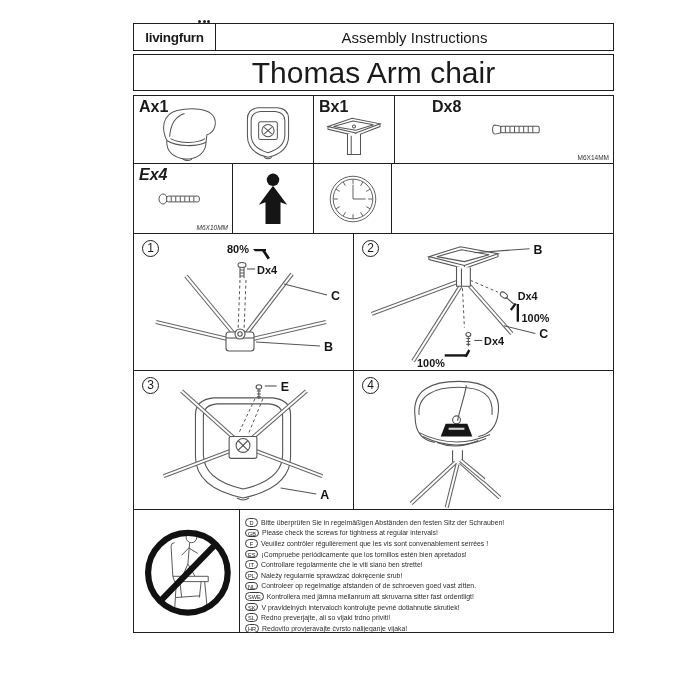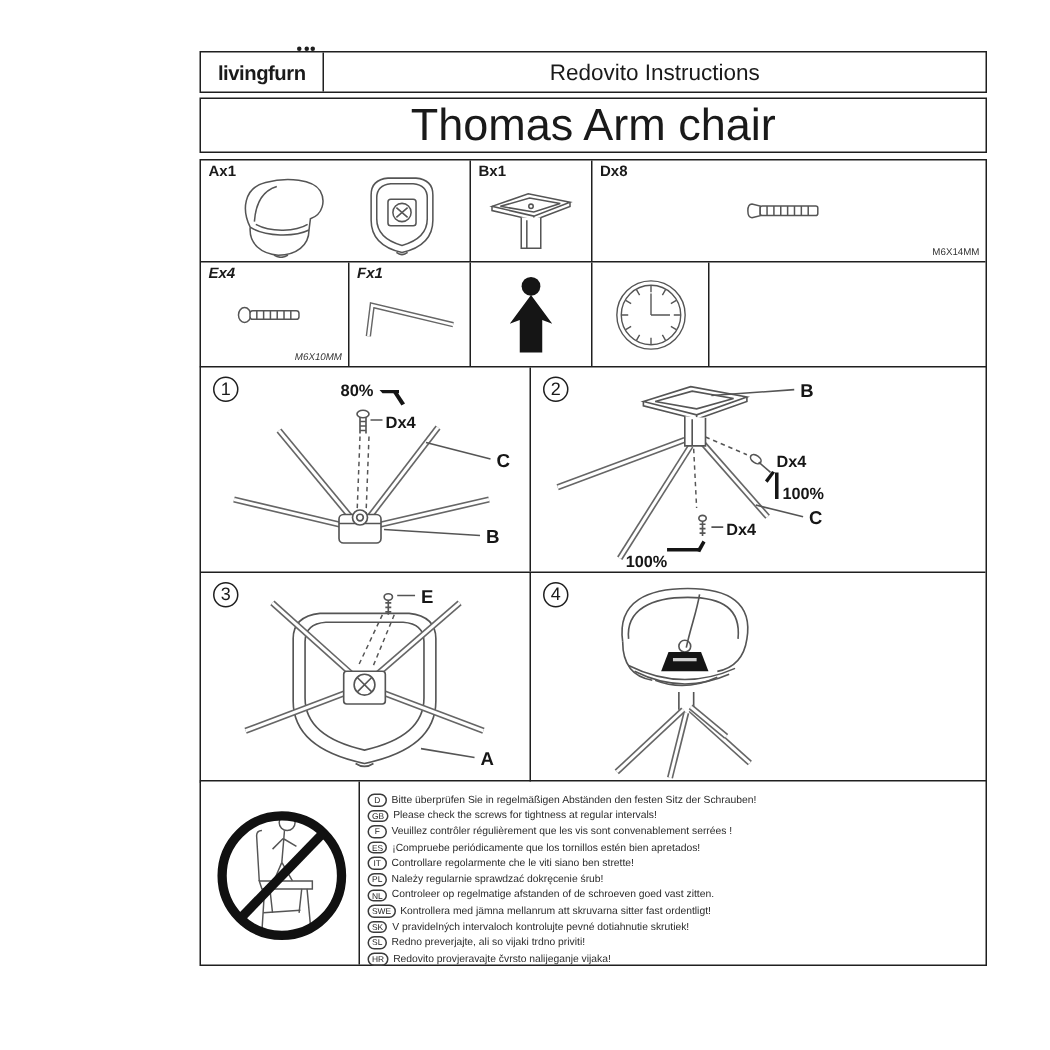--- a/index.html
+++ b/index.html
@@ -1,37 +1,37 @@
 <!DOCTYPE html>
 <html><head>
 <meta charset="utf-8">
 <style>
   * { margin:0; padding:0; box-sizing:border-box; }
   body { width:700px; height:700px; background:#ffffff; font-family:"Liberation Sans", sans-serif; color:#1a1a1a; position:relative; }
-  .doc { position:absolute; left:133px; top:34px; width:525px; }
+  .doc { position:absolute; left:133px; top:23px; width:481px; }
   .bx { border:1.5px solid #1f1f1f; background:#fff; }
 
   
   .hdr { height:28px; display:flex; align-items:stretch; }
   .logo-cell { width:82px; border-right:1.5px solid #1f1f1f; display:flex; align-items:center; justify-content:center; position:relative; }
   .logo { font-size:13.5px; font-weight:bold; letter-spacing:-0.3px; position:relative; }
   .logo-dots { position:absolute; top:-4px; right:5px; display:flex; gap:1.5px; }
   .logo-dots i { width:3px; height:3px; border-radius:50%; background:#1f1f1f; display:block; }
   .hdr-title { flex:1; display:flex; align-items:center; justify-content:center; font-size:15px; }
 
   .ttl { height:37px; margin-top:3px; display:flex; align-items:center; justify-content:center; font-size:30px; }
 
   
   .pgrid { margin-top:4px; }
   .prow { display:flex; }
   .prow + .prow { border-top:1.5px solid #1f1f1f; }
   .pcell { border-right:1.5px solid #1f1f1f; position:relative; display:flex; align-items:center; justify-content:center; }
   .pcell:last-child { border-right:none; }
   .r1 { height:67px; } .r2 { height:69px;font-style:italic; }
-  .plabel { position:absolute; top:2px; left:5px; font-weight:bold; font-size:10px; }
+  .plabel { position:absolute; top:2px; left:5px; font-weight:bold; font-size:16px; }
   .psize { position:absolute; bottom:2px; right:4px; font-size:6.5px; color:#333; }
   .ax1-wrap { display:flex; align-items:center; gap:10px; padding-top:6px; }
 
   
   .sgrid { margin-top:-1.5px; }
   .srow { display:flex; }
   .srow + .srow { border-top:1.5px solid #1f1f1f; }
   .scell { border-right:1.5px solid #1f1f1f; position:relative; }
   .scell:last-child { border-right:none; }
   .sr1 { height:136px; } .sr2 { height:139px; }
@@ -62,21 +62,21 @@
 
   <div class="bx hdr">
     <div class="logo-cell">
       <span class="logo">livingfurn</span>
       <span class="logo-dots">
           <i></i>
           <i></i>
           <i></i>
         </span>
     </div>
-    <div class="hdr-title">Redovito Instructions</div>
+    <div class="hdr-title">Assembly Instructions</div>
   </div>
 
   <div class="bx ttl">Thomas Arm chair</div>
 
   <div class="bx pgrid">
     <div class="prow">
       <div class="pcell r1" style="width:180px;">
         <span class="plabel">Ax1</span>
         <div class="ax1-wrap">
           <svg width="78" height="56" viewBox="0 0 80 60">
@@ -101,46 +101,39 @@
         <span class="plabel">Bx1</span>
         <svg width="70" height="52" viewBox="0 0 72 56" style="margin-top:8px">
           <path class="thfill" d="M8,20 L34,11 L64,17 L38,27 Z"></path>
           <path class="thin" d="M14,20 L35,14 L57,18 L38,24 Z"></path>
           <path class="thin" d="M8,20 L8,23 L38,30 L38,27 M38,30 L64,20 L64,17"></path>
           <path class="thfill" d="M29,28 L29,50 L43,50 L43,28"></path>
           <path class="thin" d="M33,30 L33,50"></path>
           <circle class="thin" cx="36" cy="20" r="1.6"></circle>
         </svg>
       </div>
-      <div class="pcell r1" style="flex:1;">
+      <div class="pcell r1" style="flex:1;margin-left:32px;">
         <span class="plabel">Dx8</span>
         <svg width="64" height="20" viewBox="0 0 70 20">
           <path class="thfill" d="M8,4.5 Q5,4.5 5,9.5 Q5,14.5 8,14.5 L14,13 L14,6 Z"></path>
           <rect class="thfill" x="14" y="6" width="42" height="7" rx="1.5"></rect>
           <path class="thin" d="M19,6 L19,13 M24,6 L24,13 M29,6 L29,13 M34,6 L34,13 M39,6 L39,13 M44,6 L44,13 M49,6 L49,13"></path>
         </svg>
         <span class="psize">M6X14MM</span>
       </div>
     </div>
     <div class="prow">
       <div class="pcell r2" style="width:99px;">
         <span class="plabel">Ex4</span>
         <svg width="58" height="18" viewBox="0 0 64 18">
           <ellipse class="thfill" cx="10" cy="9" rx="4.5" ry="5.5"></ellipse>
           <rect class="thfill" x="14" y="5.8" width="36" height="6.4" rx="2"></rect>
           <path class="thin" d="M19,6 L19,12 M24,6 L24,12 M29,6 L29,12 M34,6 L34,12 M39,6 L39,12 M44,6 L44,12"></path>
         </svg>
         <span class="psize">M6X10MM</span>
-      </div>
-      <div class="pcell r2" style="width:81px;">
-        <span class="plabel">Fx1</span>
-        <svg width="72" height="44" viewBox="0 0 84 50" style="margin-top:6px">
-          <path class="ln" d="M10,38 L13,14 L76,29"></path>
-          <path class="ln2" d="M10,38 L13,14 L76,29"></path>
-        </svg>
       </div>
       <div class="pcell r2" style="width:81px;">
         <svg width="50" height="56" viewBox="0 0 60 64">
           <circle class="blk" cx="30" cy="9" r="7.5"></circle>
           <path class="blk" d="M30,16 L13,39 L21,36 L21,62 L39,62 L39,36 L47,39 Z"></path>
         </svg>
       </div>
       <div class="pcell r2" style="width:78px;">
         <svg width="54" height="54" viewBox="0 0 64 64">
           <circle class="thin" cx="32" cy="32" r="27"></circle>

